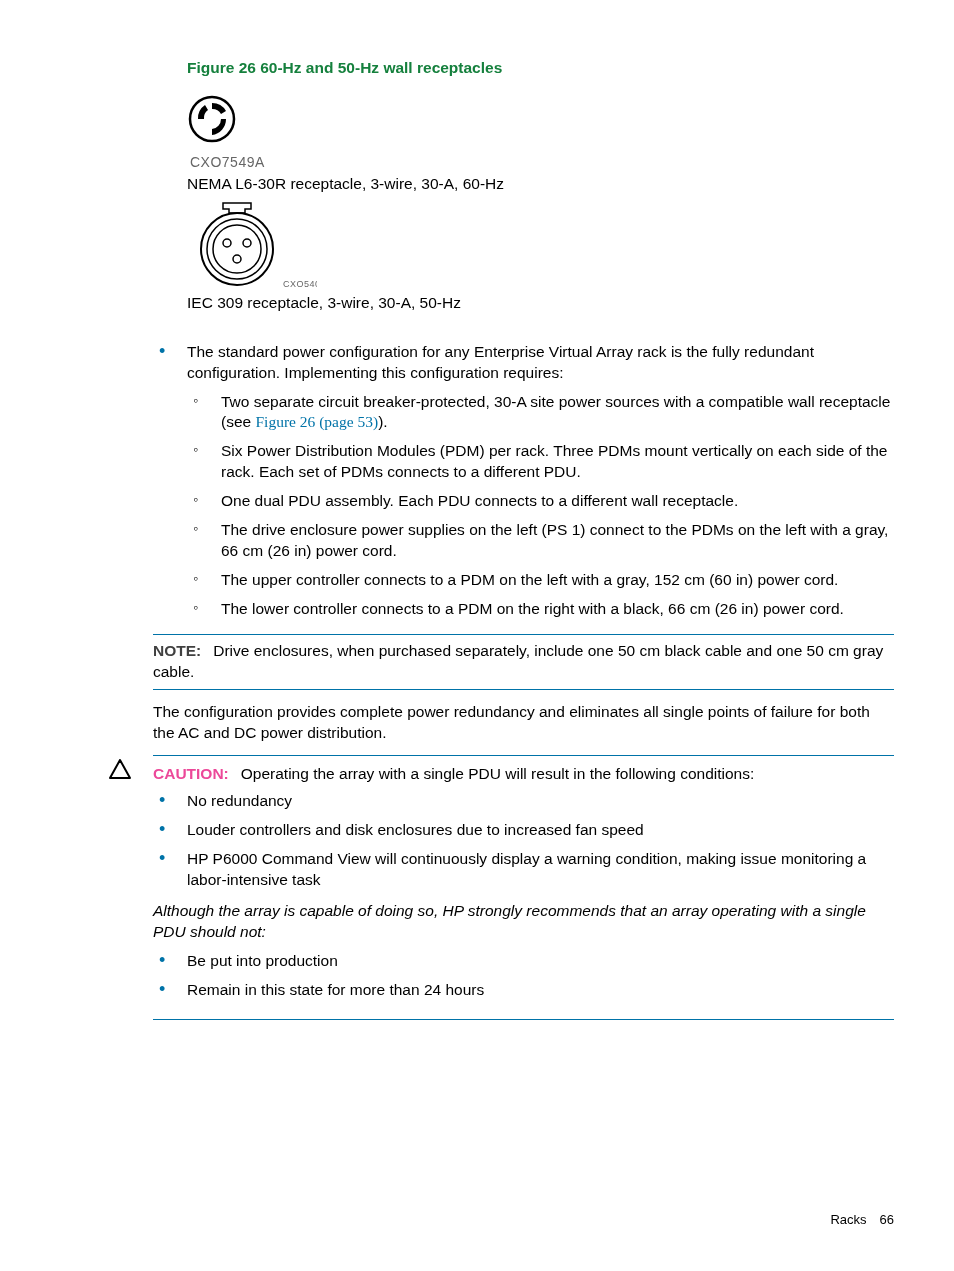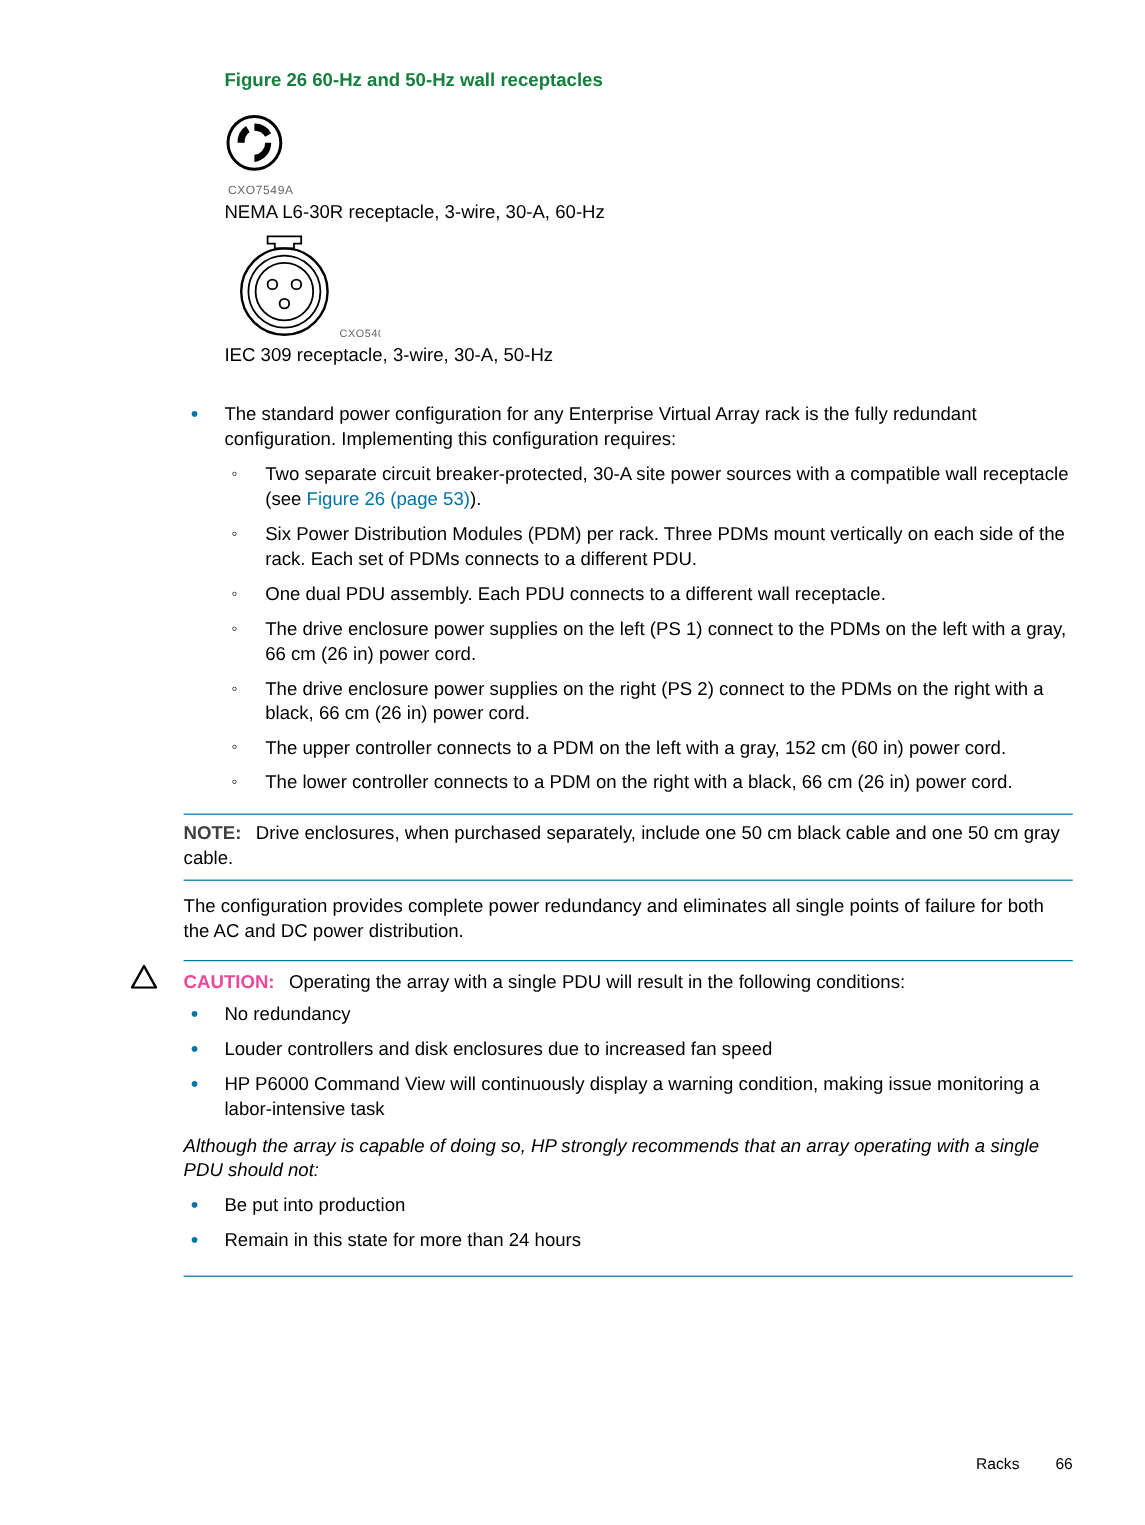--- a/index.html
+++ b/index.html
@@ -25,21 +25,21 @@
     margin-bottom: 12px;
   }
   .img-block {
     margin-left: 72px;
     margin-bottom: 2px;
   }
   .img-svg {
     display: block;
   }
   .img-label-small {
-    font-size: 10px;
+    font-size: 14px;
     color: #666;
     letter-spacing: 0.5px;
   }
   .caption {
     margin-left: 72px;
     margin-bottom: 4px;
   }
   ul.outer {
     list-style: none;
     padding: 0;
@@ -73,20 +73,21 @@
     content: "◦";
     position: absolute;
     left: 6px;
     top: 0;
     color: #000;
     font-size: 14px;
     line-height: 1.2;
   }
   .link {
     color: #0073a8;
+    font-family: Liberation Serif, serif;
   }
   .note-block {
     border-top: 1px solid #0073a8;
     border-bottom: 1px solid #0073a8;
     padding: 6px 0 6px 0;
     margin: 14px 0 12px 38px;
   }
   .note-label {
     color: #404040;
     font-weight: bold;
@@ -138,21 +139,21 @@
     margin: 4px 0 8px 0;
     font-style: italic;
   }
   .footer {
     position: absolute;
     bottom: 42px;
     right: 60px;
     font-size: 13px;
   }
   .footer-section {
-    margin-right: 30px;
+    margin-right: 13px;
     text-align: center;
   }
 </style>
 </head>
 <body>
 
 <div class="page">
 
   <div class="figure-title">Figure 26 60-Hz and 50-Hz wall receptacles</div>
 
@@ -187,21 +188,20 @@
   <ul class="outer">
     <li>
       <span>The standard power configuration for any Enterprise Virtual Array rack is the fully redundant configuration. Implementing this configuration requires:</span>
       <ul class="inner">
         <li>
           <span>Two separate circuit breaker-protected, 30-A site power sources with a compatible wall receptacle (see </span><span class="link">Figure 26 (page 53)</span><span>).</span>
         </li>
         <li><span>Six Power Distribution Modules (PDM) per rack. Three PDMs mount vertically on each side of the rack. Each set of PDMs connects to a different PDU.</span></li>
         <li><span>One dual PDU assembly. Each PDU connects to a different wall receptacle.</span></li>
         <li><span>The drive enclosure power supplies on the left (PS 1) connect to the PDMs on the left with a gray, 66 cm (26 in) power cord.</span></li>
-        <li><span>The drive enclosure power supplies on the right (PS 2) connect to the PDMs on the right with a black, 66 cm (26 in) power cord.</span></li>
         <li><span>The upper controller connects to a PDM on the left with a gray, 152 cm (60 in) power cord.</span></li>
         <li><span>The lower controller connects to a PDM on the right with a black, 66 cm (26 in) power cord.</span></li>
       </ul>
     </li>
   </ul>
 
   <div class="note-block">
     <span class="note-label">NOTE:</span><span>Drive enclosures, when purchased separately, include one 50 cm black cable and one 50 cm gray cable.</span>
   </div>
 

